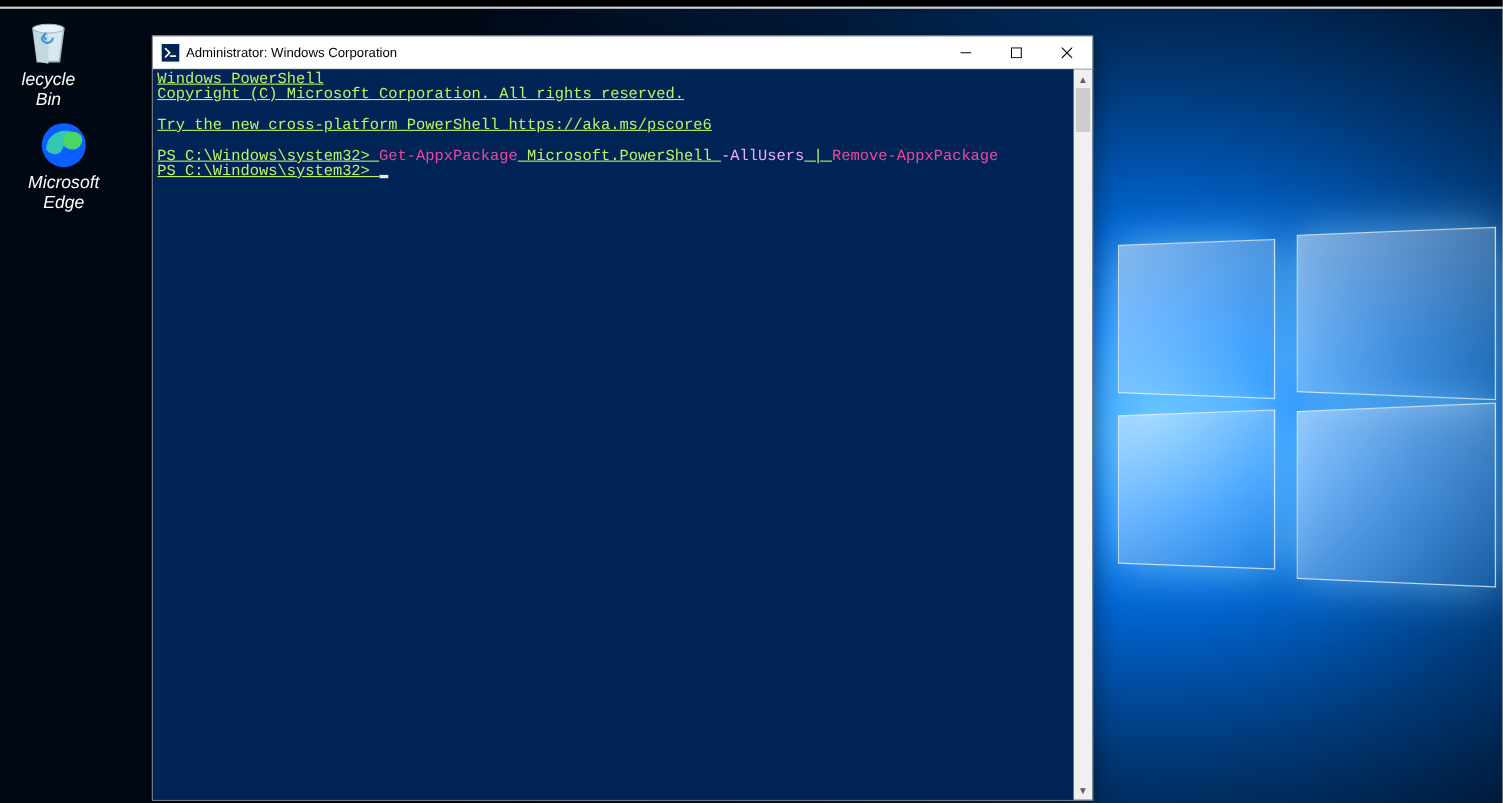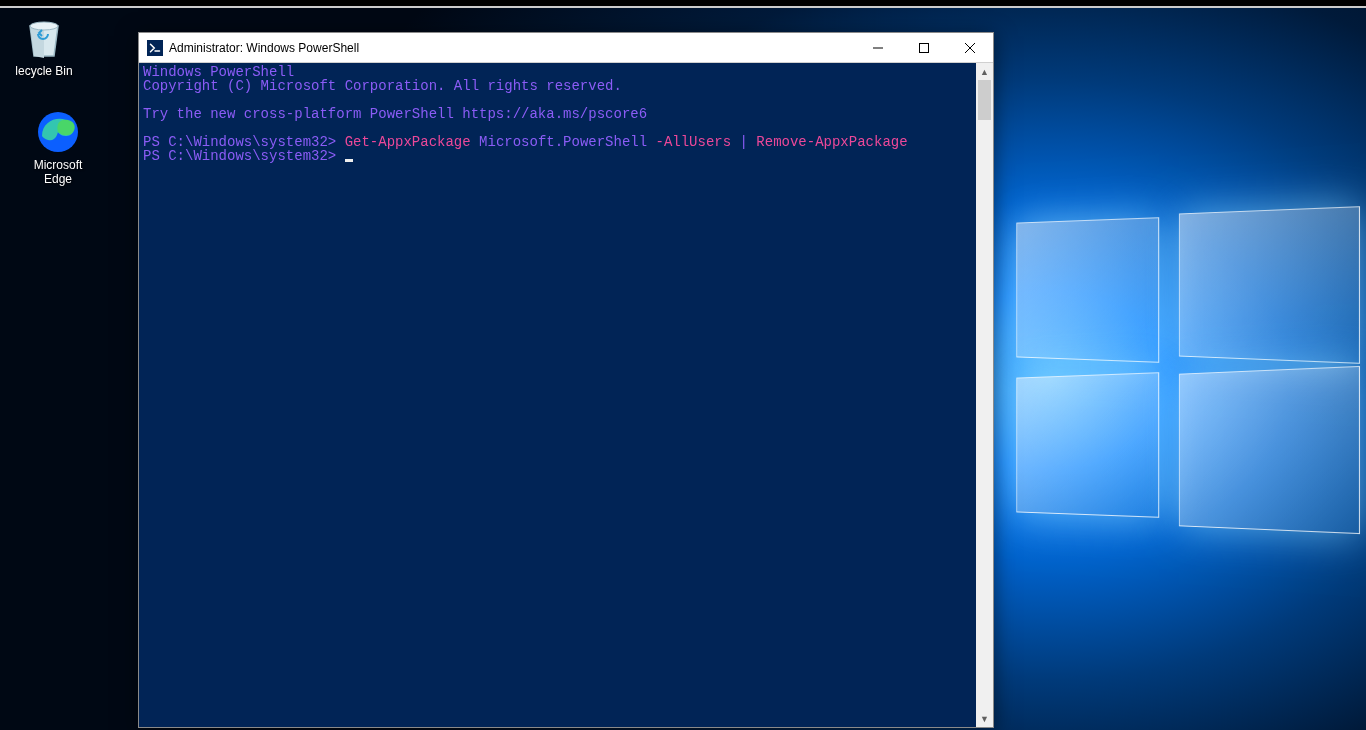--- a/index.html
+++ b/index.html
@@ -37,23 +37,24 @@
   .win-logo .p2 { left: 160px; top: -10px; width: 190px; height: 150px; }
   .win-logo .p3 { left: 0;   top: 155px; width: 150px; height: 140px; }
   .win-logo .p4 { left: 160px; top: 150px; width: 190px; height: 160px; }
 
   
   .desktop-icon {
     position: absolute;
     width: 76px;
     text-align: center;
     color: #fff;
-    font-size: 12px;
+    font-size: 16px;
     text-shadow: 1px 1px 2px rgba(0,0,0,0.8);
     cursor: pointer;
+    font-style: italic;
   }
   .desktop-icon .icon-img {
     width: 48px; height: 48px;
     margin: 0 auto 2px;
     display: flex; align-items: center; justify-content: center;
   }
   .recycle { left: 6px; top: 14px; }
   .edge    { left: 20px; top: 108px; }
 
   
@@ -102,22 +103,22 @@
     flex: 1;
     padding: 2px 4px;
     font-family: Consolas, 'Courier New', monospace;
     font-size: 14px;
     line-height: 14px;
     color: #eeeeee;
     white-space: pre;
     overflow: hidden;
   }
   .ps-content .yellow { color: #ec4899; }
-  .ps-content .gray   { color: #ec4899; }
-  .ps-content .white  { color: #8b5cf6; }
+  .ps-content .gray   { color: #f0abfc; }
+  .ps-content .white  { color: #bef264; text-decoration: underline; }
   .cursor {
     display: inline-block;
     width: 8px; height: 3px;
     background: #eeeeee;
     vertical-align: bottom;
     margin-bottom: 1px;
   }
 
   .ps-scrollbar {
     width: 17px;
@@ -174,21 +175,21 @@
   <div>Microsoft Edge</div>
 </div>
 
 <div class="ps-window">
   <div class="titlebar">
     <div class="app-icon">
       <svg viewBox="0 0 16 16">
           <path d="M2 3 L7 8 L2 13 M8 12 L14 12" stroke="#fff" stroke-width="2" fill="none" stroke-linecap="round"></path>
         </svg>
     </div>
-    <div class="title-text">Administrator: Windows PowerShell</div>
+    <div class="title-text">Administrator: Windows Corporation</div>
     <div class="win-controls">
       <div class="win-btn">
         <svg viewBox="0 0 10 10">
             <line x1="0" y1="5" x2="10" y2="5" stroke="#000" stroke-width="1"></line>
           </svg>
       </div>
       <div class="win-btn">
         <svg viewBox="0 0 10 10">
             <rect x="0.5" y="0.5" width="9" height="9" fill="none" stroke="#000" stroke-width="1"></rect>
           </svg>

